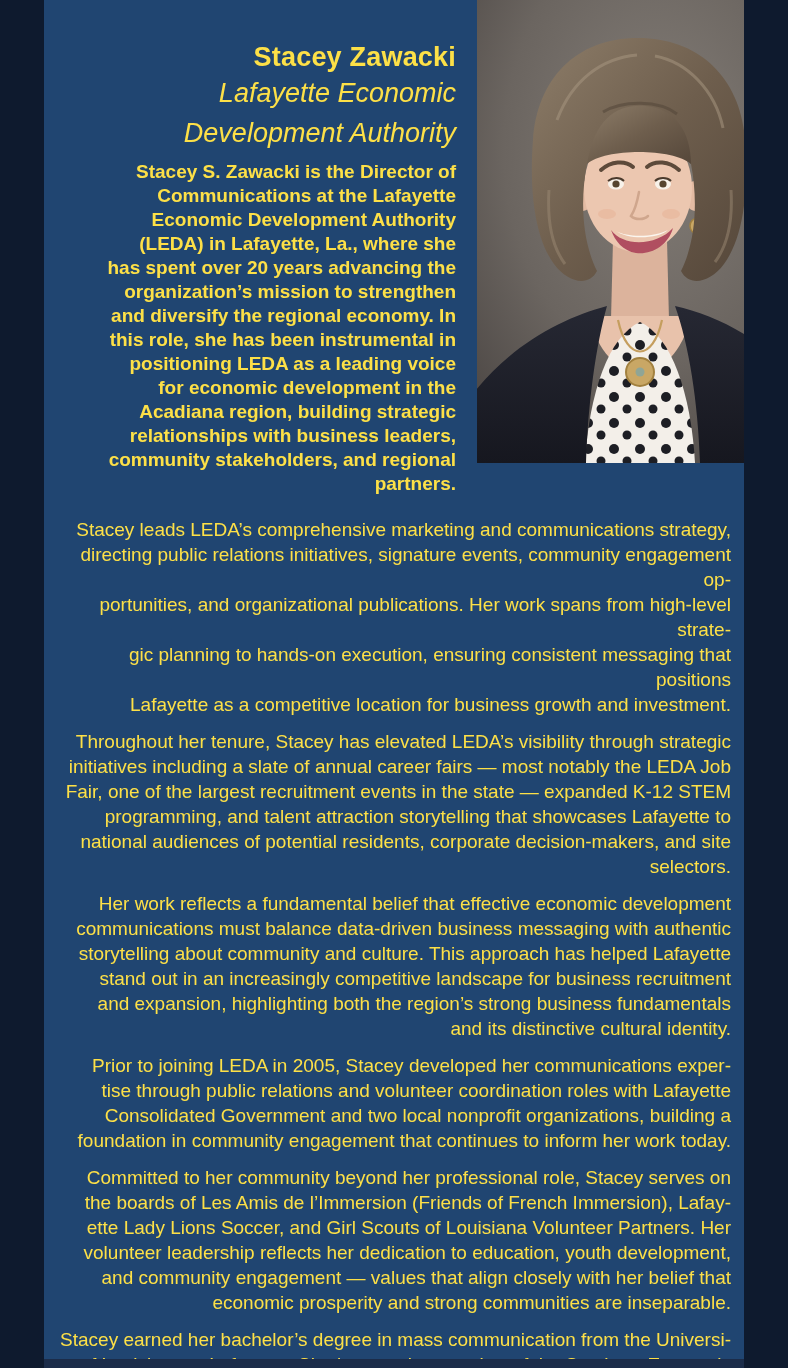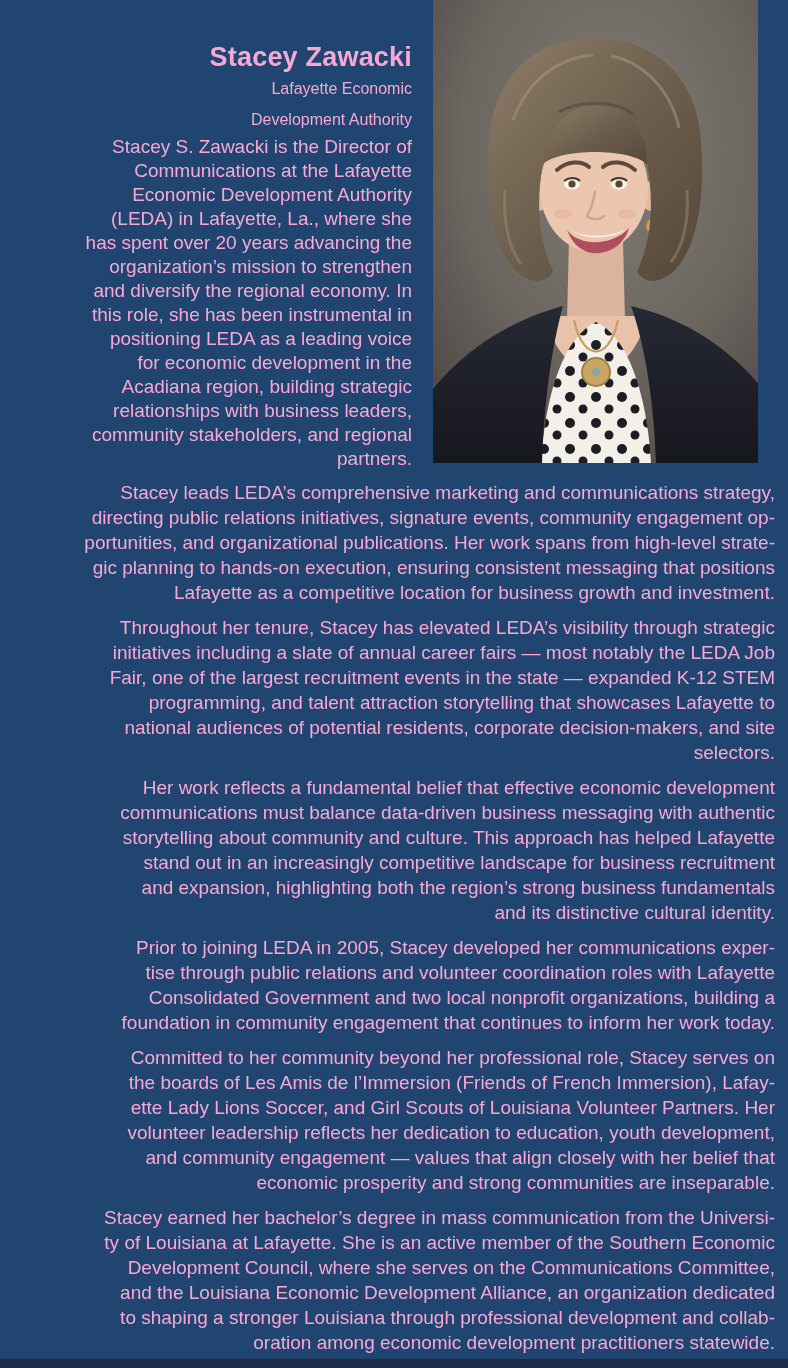--- a/index.html
+++ b/index.html
@@ -1,65 +1,68 @@
 <!DOCTYPE html>
 <html><head>
 <meta charset="utf-8">
 <style>
   html, body { margin: 0; padding: 0; background: #0e1a2e; }
   .page {
     position: relative;
-    width: 788px;
+    width: 700px;
     height: 1368px;
     margin: 0 auto;
     background: #204571;
     overflow: hidden;
     font-family: "Liberation Sans", sans-serif;
-    color: #f9a8d4;
+    color: #fde047;
     -webkit-font-smoothing: antialiased;
   }
   .top-section { display: flex; align-items: flex-start; }
   .left-col {
     box-sizing: border-box;
     width: 433px;
     flex: none;
     padding: 42px 21px 0 12px;
     text-align: right;
   }
   .person-name {
     font-size: 27px;
     font-weight: 700;
     line-height: 31px;
     letter-spacing: 0.2px;
   }
   .person-org {
-    font-size: 16px;
+    font-size: 27px;
+    font-style: italic;
     font-weight: 400;
-    line-height: 31px;
+    line-height: 40px;
     white-space: pre-line;
   }
   .p-intro {
+    margin-top: 7px;
     font-size: 19px;
     line-height: 24px;
     white-space: pre-line;
+    font-weight: bold;
   }
   .portrait-frame {
     flex: none;
     width: 325px;
     height: 463px;
     overflow: hidden;
   }
   .portrait-frame svg { display: block; }
   .bio-section {
     box-sizing: border-box;
     padding: 9px 13px 0 13px;
     text-align: right;
   }
   .bio-section p {
-    margin: 0 0 10px 0;
+    margin: 12px 0 10px 0;
     font-size: 19px;
     line-height: 25px;
     white-space: pre-line;
   }
   .footer-bar {
     position: absolute;
     left: 0; right: 0; bottom: 0;
     height: 9px;
     background: #1b2c49;
   }

